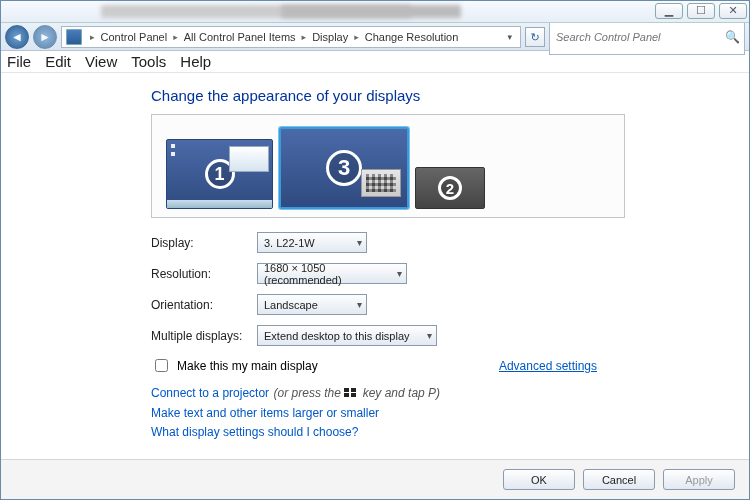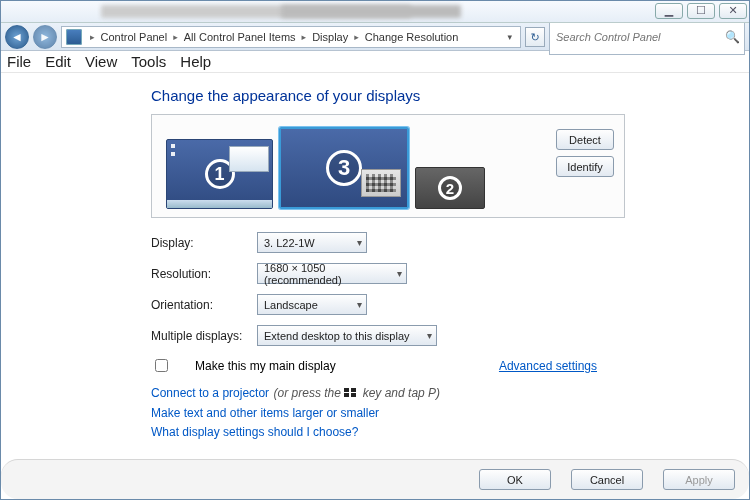--- a/index.html
+++ b/index.html
@@ -40,28 +40,28 @@
   .mon1 .taskbar { position:absolute; left:0; right:0; bottom:0; height:8px; background:linear-gradient(#cde,#9bc);}
   .mon3 .winthumb { position:absolute; right:6px; bottom:10px; width:40px; height:28px; background:linear-gradient(#e6e6e6,#ccc); border:1px solid #999;}
   .mon3 .winthumb::after { content:""; position:absolute; inset:4px; background:repeating-linear-gradient(90deg,#888 0 3px,transparent 3px 6px), repeating-linear-gradient(0deg,#888 0 3px,transparent 3px 6px); background-blend-mode:multiply;}
   .sidebtns { position:absolute; right:10px; top:14px; display:flex; flex-direction:column; gap:6px;}
   .btn { min-width:58px; height:21px; border:1px solid #8a9bad; border-radius:3px; background:linear-gradient(#fefefe,#e2e9f1); font-size:11px; padding:0 10px; color:#222; cursor:default;}
   .formrow { display:flex; align-items:center; margin-bottom:10px; font-size:12px; color:#222;}
   .formrow label { width:106px;}
   .sel { height:21px; border:1px solid #8a9bad; background:linear-gradient(#fefefe,#e2e9f1); font-size:11px; padding:0 18px 0 6px; position:relative; display:inline-flex; align-items:center;}
   .sel::after { content:"▾"; position:absolute; right:4px; font-size:10px; color:#555;}
   .sel.w1 { width:110px;} .sel.w2 { width:150px;} .sel.w3 { width:110px;} .sel.w4 { width:180px;}
-  .checkrow { display:flex; align-items:center; gap:24px; font-size:12px; margin:4px 0 6px;}
+  .checkrow { display:flex; align-items:center; gap:6px; font-size:12px; margin:4px 0 6px;}
   .adv { position:absolute; right:28px; font-size:12px; color:#0058c6;}
   .link { color:#0058c6; font-size:12px; display:block; margin:5px 0; text-decoration:none;}
   .linkgray { color:#555;font-style:italic;}
   .winkey { display:inline-block; width:14px; height:10px; position:relative; vertical-align:middle;}
   .winkey span{position:absolute;width:5px;height:4px;}
   .winkey .a{left:0;top:0;background:#222;} .winkey .b{left:7px;top:0;background:#222;} .winkey .c{left:0;top:5px;background:#222;} .winkey .d{left:7px;top:5px;background:#222;}
-  .bottombar { position:absolute; left:0; right:0; bottom:0; height:40px; border-top:1px solid #d6d6d6; background:#f4f4f4; display:flex; align-items:center; justify-content:flex-end; padding:0 14px; gap:20px;border-radius:17px;}
+  .bottombar { position:absolute; left:0; right:0; bottom:0; height:40px; border-top:1px solid #d6d6d6; background:#f4f4f4; display:flex; align-items:center; justify-content:flex-end; padding:0 14px; gap:8px;}
   .bottombar .btn { min-width:72px;}
   .btn.disabled { color:#9a9a9a;}
 </style>
 </head>
 <body>
 
 <div class="window">
 
   <div class="titlebar">
     <div class="titlebar-blur"></div>
@@ -116,24 +116,20 @@
           <div class="monnum">1</div>
         </div>
         <div class="mon mon3">
           <div class="winthumb"></div>
           <div class="monnum">3</div>
         </div>
         <div class="mon mon2">
           <div class="monnum">2</div>
         </div>
       </div>
-      <div class="sidebtns">
-        <button class="btn">Detect</button>
-        <button class="btn">Identify</button>
-      </div>
     </div>
 
     <div class="formrow">
       <label>Display:</label>
       <div class="sel w1">
           <span>3. L22-1W</span>
         </div>
     </div>
     <div class="formrow">
       <label>Resolution:</label>

